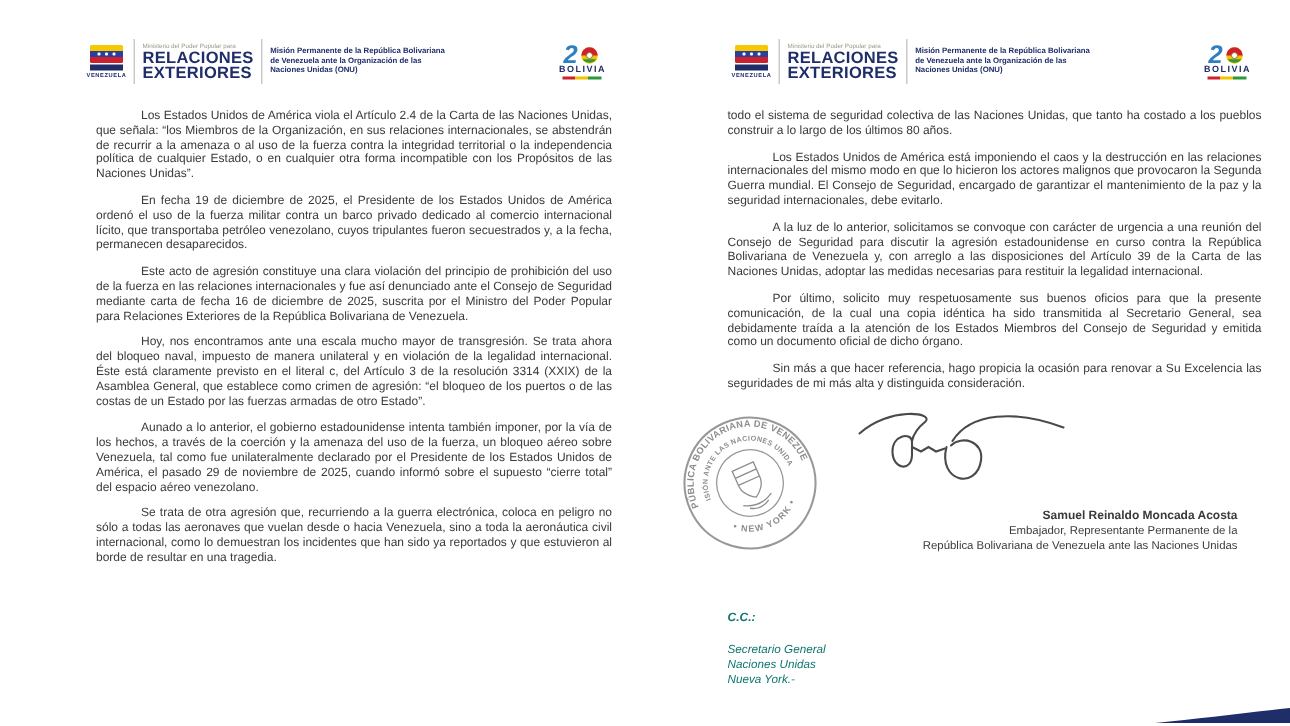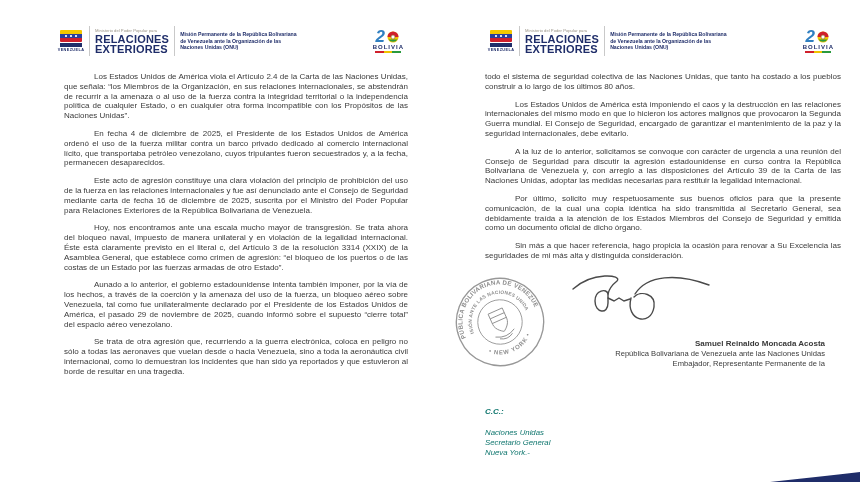--- a/index.html
+++ b/index.html
@@ -90,21 +90,21 @@
             <circle cx="8" cy="8" r="2" fill="#fff" stroke="#8a6d1f" stroke-width=".6"></circle>
           </svg>
         </div>
         <div class="bolivia-label">BOLIVIA</div>
         <div class="bolivia-strip"></div>
       </div>
     </div>
 
     <div class="body1 ltr">
       <p class="ind">Los Estados Unidos de América viola el Artículo 2.4 de la Carta de las Naciones Unidas, que señala: “los Miembros de la Organización, en sus relaciones internacionales, se abstendrán de recurrir a la amenaza o al uso de la fuerza contra la integridad territorial o la independencia política de cualquier Estado, o en cualquier otra forma incompatible con los Propósitos de las Naciones Unidas”.</p>
-      <p class="ind">En fecha 4 de diciembre de 2025, el Presidente de los Estados Unidos de América ordenó el uso de la fuerza militar contra un barco privado dedicado al comercio internacional lícito, que transportaba petróleo venezolano, cuyos tripulantes fueron secuestrados y, a la fecha, permanecen desaparecidos.</p>
+      <p class="ind">En fecha 19 de diciembre de 2025, el Presidente de los Estados Unidos de América ordenó el uso de la fuerza militar contra un barco privado dedicado al comercio internacional lícito, que transportaba petróleo venezolano, cuyos tripulantes fueron secuestrados y, a la fecha, permanecen desaparecidos.</p>
       <p class="ind">Este acto de agresión constituye una clara violación del principio de prohibición del uso de la fuerza en las relaciones internacionales y fue así denunciado ante el Consejo de Seguridad mediante carta de fecha 16 de diciembre de 2025, suscrita por el Ministro del Poder Popular para Relaciones Exteriores de la República Bolivariana de Venezuela.</p>
       <p class="ind">Hoy, nos encontramos ante una escala mucho mayor de transgresión. Se trata ahora del bloqueo naval, impuesto de manera unilateral y en violación de la legalidad internacional. Éste está claramente previsto en el literal c, del Artículo 3 de la resolución 3314 (XXIX) de la Asamblea General, que establece como crimen de agresión: “el bloqueo de los puertos o de las costas de un Estado por las fuerzas armadas de otro Estado”.</p>
       <p class="ind">Aunado a lo anterior, el gobierno estadounidense intenta también imponer, por la vía de los hechos, a través de la coerción y la amenaza del uso de la fuerza, un bloqueo aéreo sobre Venezuela, tal como fue unilateralmente declarado por el Presidente de los Estados Unidos de América, el pasado 29 de noviembre de 2025, cuando informó sobre el supuesto “cierre total” del espacio aéreo venezolano.</p>
       <p class="ind">Se trata de otra agresión que, recurriendo a la guerra electrónica, coloca en peligro no sólo a todas las aeronaves que vuelan desde o hacia Venezuela, sino a toda la aeronáutica civil internacional, como lo demuestran los incidentes que han sido ya reportados y que estuvieron al borde de resultar en una tragedia.</p>
     </div>
   </div>
 
   <div class="page">
 
     <div class="letterhead">
@@ -181,29 +181,29 @@
             <path d="M6,22 C26,4 56,8 50,14 C45,18 42,22 41,27"></path>
             <path d="M41,27 C40,21 28,23 28,34 C28,46 41,48 41,36 C41,31 41,29 41,27"></path>
             <path d="M41,31 l6,3 l5,-3 l5,3 l6,-2"></path>
             <path d="M64,31 C58,54 84,60 87,40 C89,27 74,23 67,30"></path>
             <path d="M68,27 C80,8 110,6 142,18"></path>
           </g>
         </svg>
 
         <div class="signatory">
           <div class="name">Samuel Reinaldo Moncada Acosta</div>
+          <div class="t">Embajador, Representante Permanente de la</div>
           <div class="t">República Bolivariana de Venezuela ante las Naciones Unidas</div>
-          <div class="t">Embajador, Representante Permanente de la</div>
         </div>
       </div>
 
       <div class="cc-block">
         <div class="cc-label">C.C.:</div>
+        <div class="cc-line">Secretario General</div>
         <div class="cc-line">Naciones Unidas</div>
-        <div class="cc-line">Secretario General</div>
         <div class="cc-line">Nueva York.-</div>
       </div>
     </div>
 
     <svg class="swoosh" width="90" height="10" viewBox="0 0 90 10">
       <path d="M0,10 C30,7 62,3 90,0 L90,10 Z" fill="#1f2d69"></path>
     </svg>
   </div>
 </div>
 

